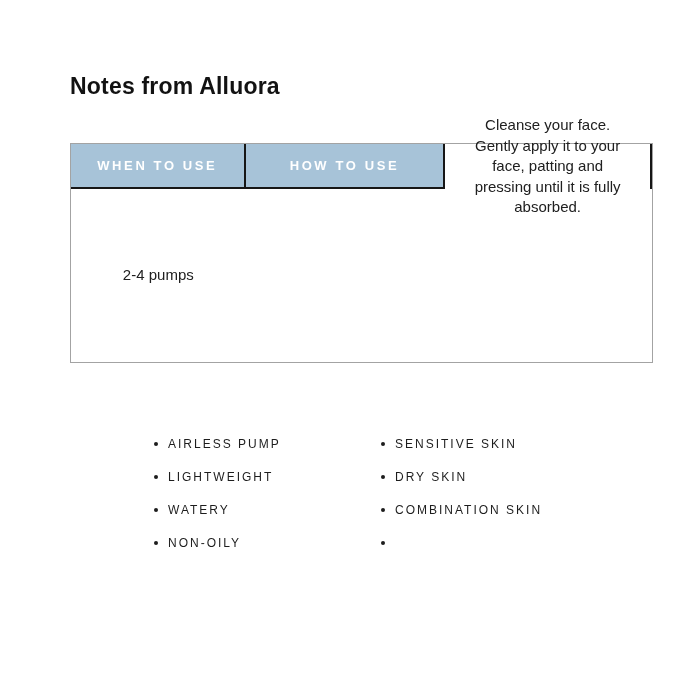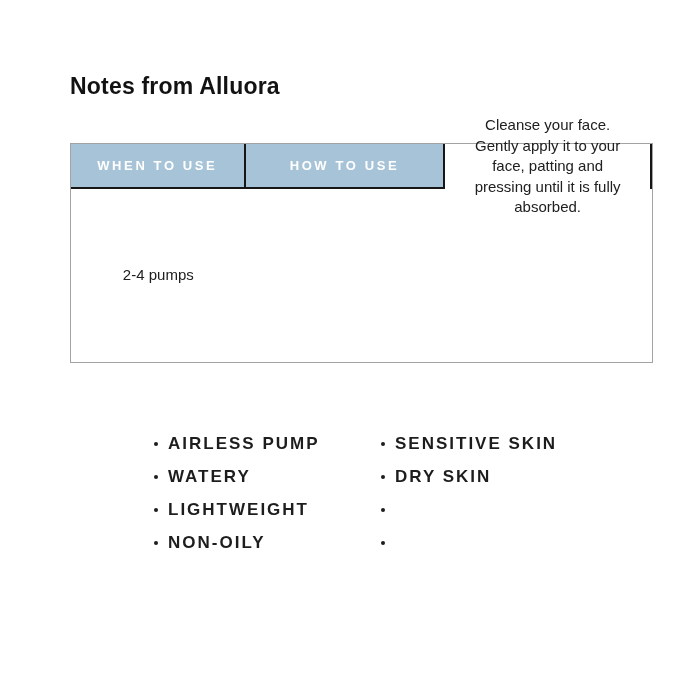--- a/index.html
+++ b/index.html
@@ -85,22 +85,22 @@
   }
   .bullet-dot {
     width: 4px;
     height: 4px;
     border-radius: 50%;
     background: #1d1d1d;
     margin-right: 10px;
     flex: 0 0 auto;
   }
   .item-label {
-    font-size: 17px;
-    font-weight: 700;
+    font-size: 12px;
+    font-weight: 400;
     letter-spacing: 2px;
     color: #1d1d1d;
     text-transform: uppercase;
     white-space: nowrap;
   }
 </style>
 </head>
 <body>
 
 <h1 class="page-title">Notes from Alluora</h1>
@@ -112,40 +112,41 @@
   <div class="b-cell">2-4 pumps</div>
 </div>
 
 <ul class="bullet-list features">
   <li class="list-item">
     <span class="bullet-dot"></span>
     <span class="item-label">AIRLESS PUMP</span>
   </li>
   <li class="list-item">
     <span class="bullet-dot"></span>
-    <span class="item-label">WATERY</span>
+    <span class="item-label">LIGHTWEIGHT</span>
   </li>
   <li class="list-item">
     <span class="bullet-dot"></span>
-    <span class="item-label">LIGHTWEIGHT</span>
+    <span class="item-label">WATERY</span>
   </li>
   <li class="list-item">
     <span class="bullet-dot"></span>
     <span class="item-label">NON-OILY</span>
   </li>
 </ul>
 
 <ul class="bullet-list skin-types">
   <li class="list-item">
     <span class="bullet-dot"></span>
     <span class="item-label">SENSITIVE SKIN</span>
   </li>
   <li class="list-item">
     <span class="bullet-dot"></span>
     <span class="item-label">DRY SKIN</span>
   </li>
   <li class="list-item">
     <span class="bullet-dot"></span>
+    <span class="item-label">COMBINATION SKIN</span>
   </li>
   <li class="list-item">
     <span class="bullet-dot"></span>
   </li>
 </ul>
 
 </body></html>

